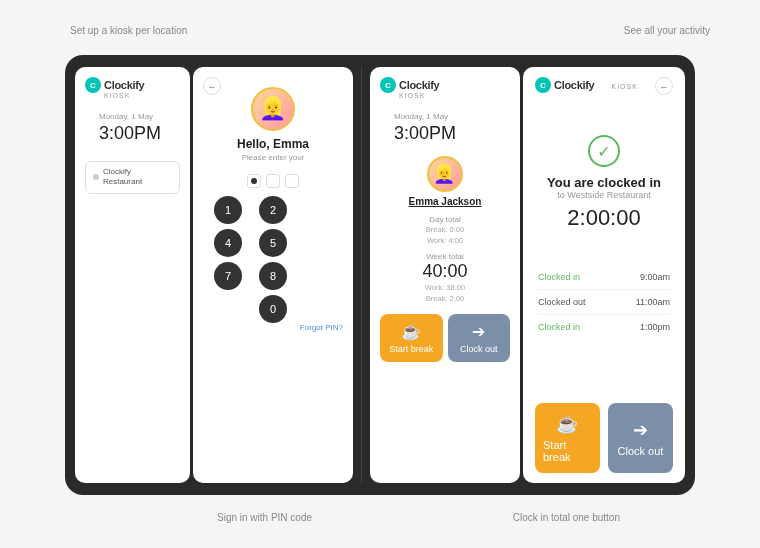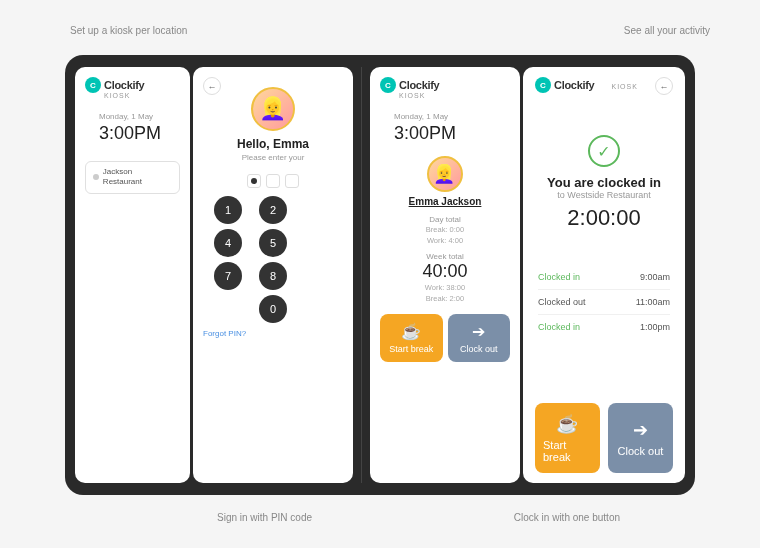--- a/index.html
+++ b/index.html
@@ -213,24 +213,24 @@
       border-radius: 50%;
       color: #fff;
       font-size: 11px;
       display: flex;
       align-items: center;
       justify-content: center;
       cursor: pointer;
       margin: 0 auto;
     }
     .forgot-pin {
-      text-align: left;
+      text-align: right;
       font-size: 8px;
       color: #4a90e2;
-      margin-top: 6px;
+      margin-top: 0;
       cursor: pointer;
     }
     .employee-avatar {
       width: 36px;
       height: 36px;
       border-radius: 50%;
       background: linear-gradient(135deg, #ffd89b, #ff9a9e);
       margin: 0 auto 4px;
       display: flex;
       align-items: center;
@@ -453,41 +453,41 @@
   </style>
 </head>
 <body>
 
 <div class="annotation ann-top-left">Set up a kiosk per location</div>
 
 <div class="annotation ann-top-right">See all your activity</div>
 
 <div class="annotation ann-bottom-left">Sign in with PIN code</div>
 
-<div class="annotation ann-bottom-right">Clock in with one button</div>
+<div class="annotation ann-bottom-right">Clock in total one button</div>
 
 <div class="outer-frame">
 
   <div style="display:flex; gap:3px; flex-shrink:0;">
 
     <div class="phone-screen phone-screen-1">
       <div class="screen-header">
         <div class="logo-row">
           <div class="logo-c">C</div>
           <span class="logo-text">Clockify</span>
         </div>
         <div class="kiosk-label">KIOSK</div>
       </div>
       <div class="date-time-block">
         <div class="date-label">Monday, 1 May</div>
         <div class="time-display">3:00PM</div>
       </div>
       <div class="location-box">
         <div class="location-dot"></div>
-        <div class="location-name">Jackson Restaurant</div>
+        <div class="location-name">Clockify Restaurant</div>
       </div>
     </div>
 
     <div class="phone-screen phone-screen-2">
       <div style="position:relative; padding-top:10px;">
         <div class="back-btn">←</div>
       </div>
       <div class="screen2-inner">
         <div class="user-avatar">
           <span class="user-avatar-face">👱‍♀️</span>

